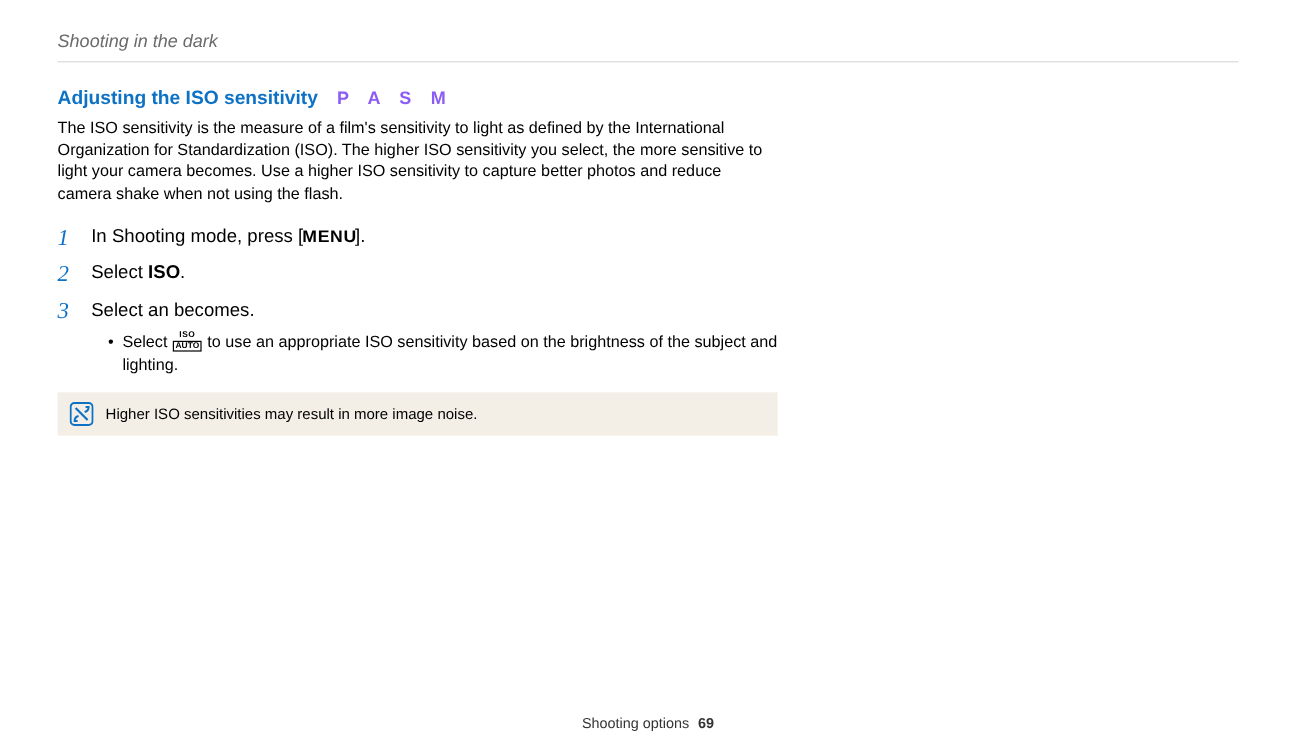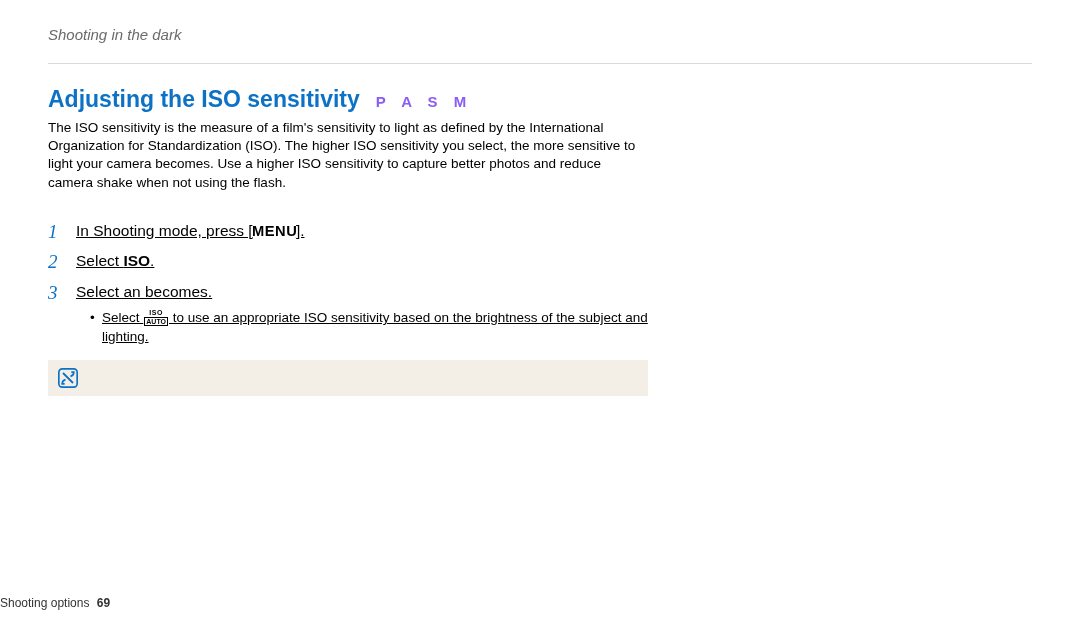--- a/index.html
+++ b/index.html
@@ -14,63 +14,62 @@
       font-family: "Segoe UI", "Helvetica Neue", Arial, sans-serif;
       color: #000;
       position: relative;
       padding: 26px 48px 20px 48px;
     }
     .breadcrumb {
       font-style: italic;
       color: #6b6b6b;
       font-size: 15px;
       font-weight: 400;
-      margin-bottom: 20px;
+      margin-bottom: 8px;
     }
     .hr {
       border: none;
       border-top: 1px solid #d9d9d9;
       margin-bottom: 22px;
     }
     .heading-row {
       display: flex;
       align-items: baseline;
       gap: 16px;
       margin-bottom: 6px;
     }
     .heading {
       color: #0d72c6;
       font-weight: 700;
-      font-size: 23px;
+      font-size: 16px;
     }
     .modes {
       color: #8b5cf6;
       font-weight: 700;
       font-size: 15px;
       letter-spacing: 6px;
     }
     .intro {
       font-size: 13.5px;
       line-height: 1.35;
       max-width: 590px;
-      margin-bottom: 28px;
+      margin-bottom: 16px;
     }
     .steps {
       list-style: none;
       counter-reset: step;
       max-width: 600px;
     }
     .steps > li {
       counter-increment: step;
       position: relative;
       padding-left: 28px;
       margin-bottom: 8px;
       font-size: 15.5px;
       line-height: 1.45;
-      text-decoration: underline;
     }
     .steps > li::before {
       content: counter(step);
       position: absolute;
       left: 0;
       top: -2px;
       color: #0d72c6;
       font-style: italic;
       font-family: Georgia, "Times New Roman", serif;
       font-size: 19px;
@@ -141,20 +140,21 @@
       flex-shrink: 0;
     }
     .note-text {
       font-size: 12.5px;
     }
     .footer {
       position: absolute;
       bottom: 20px;
       left: 0;
       right: 0;
+      text-align: center;
       font-size: 12px;
       color: #333;
     }
     .footer .pnum {
       font-weight: 700;
       margin-left: 4px;
     }
   </style>
 </head>
 <body>
@@ -186,18 +186,19 @@
   </li>
 </ol>
 
 <div class="note-box">
   <svg class="note-icon" viewBox="0 0 24 24">
     <rect x="1" y="1" width="22" height="22" rx="4" fill="none" stroke="#0d72c6" stroke-width="2"></rect>
     <line x1="6" y1="6" x2="18" y2="18" stroke="#0d72c6" stroke-width="2.2"></line>
     <path d="M16 5 L19 5 Q19 9 15 10" fill="none" stroke="#0d72c6" stroke-width="2"></path>
     <path d="M8 19 L5 19 Q5 15 9 14" fill="none" stroke="#0d72c6" stroke-width="2"></path>
   </svg>
+  <div class="note-text">Higher ISO sensitivities may result in more image noise.</div>
 </div>
 
 <div class="footer">
   <span>Shooting options</span>
   <span class="pnum">69</span>
 </div>
 
 </body></html>

